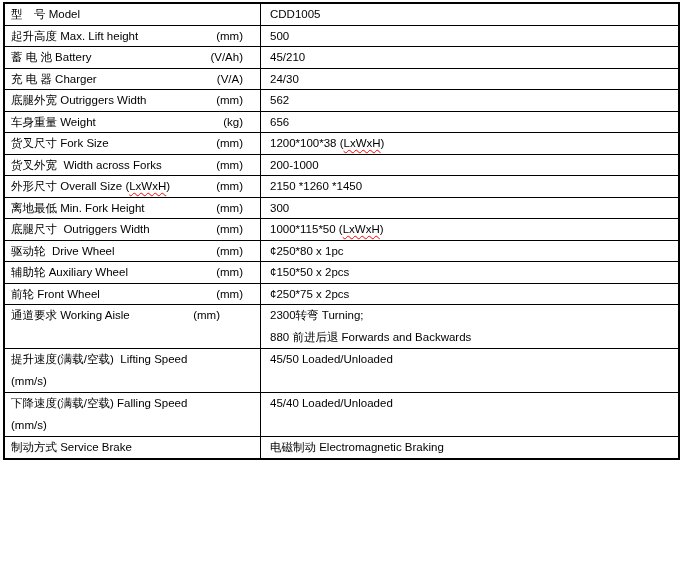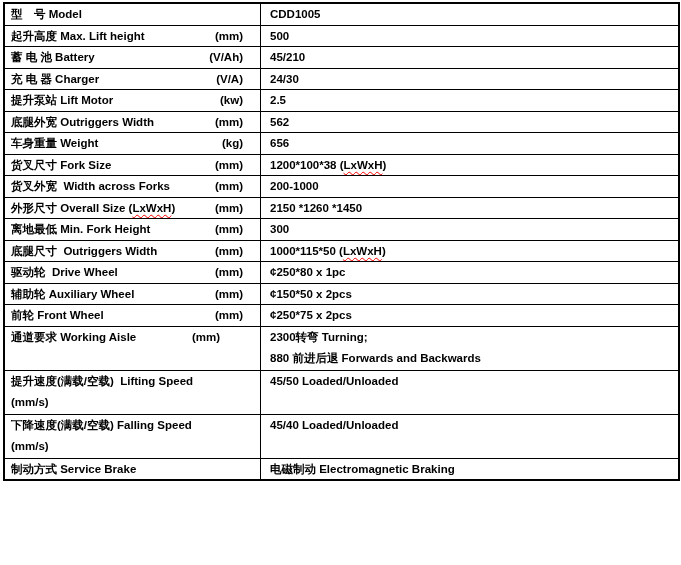--- a/index.html
+++ b/index.html
@@ -20,21 +20,21 @@
     width: 672px;
     border-collapse: collapse;
     table-layout: fixed;
     border: 2px solid #000000;
   }
   td {
     border: 1px solid #000000;
     padding: 0;
     vertical-align: top;
     color: #000000;
-    font-weight: bold;
+    font-weight: normal;
     font-size: 11.5px;
     overflow: hidden;
   }
   td.label-cell { width: 255px; }
   td.value-cell { width: 417px; }
   tr td { height: 20.5px; }
   tr.tall td { height: 43px; }
   .cell-line {
     white-space: pre;
     line-height: 20.5px;
@@ -117,33 +117,20 @@
             </div>
           </td>
           <td class="value-cell">
             <div class="cell-line value-line">24/30</div>
           </td>
         </tr>
         <tr>
           <td class="label-cell">
             <div class="lab-flex">
               <div>
-                <div class="cell-line label-line">提升泵站 Lift Motor</div>
-              </div>
-              <div class="unit">(kw)</div>
-            </div>
-          </td>
-          <td class="value-cell">
-            <div class="cell-line value-line">2.5</div>
-          </td>
-        </tr>
-        <tr>
-          <td class="label-cell">
-            <div class="lab-flex">
-              <div>
                 <div class="cell-line label-line">底腿外宽 Outriggers Width</div>
               </div>
               <div class="unit">(mm)</div>
             </div>
           </td>
           <td class="value-cell">
             <div class="cell-line value-line">562</div>
           </td>
         </tr>
         <tr>

